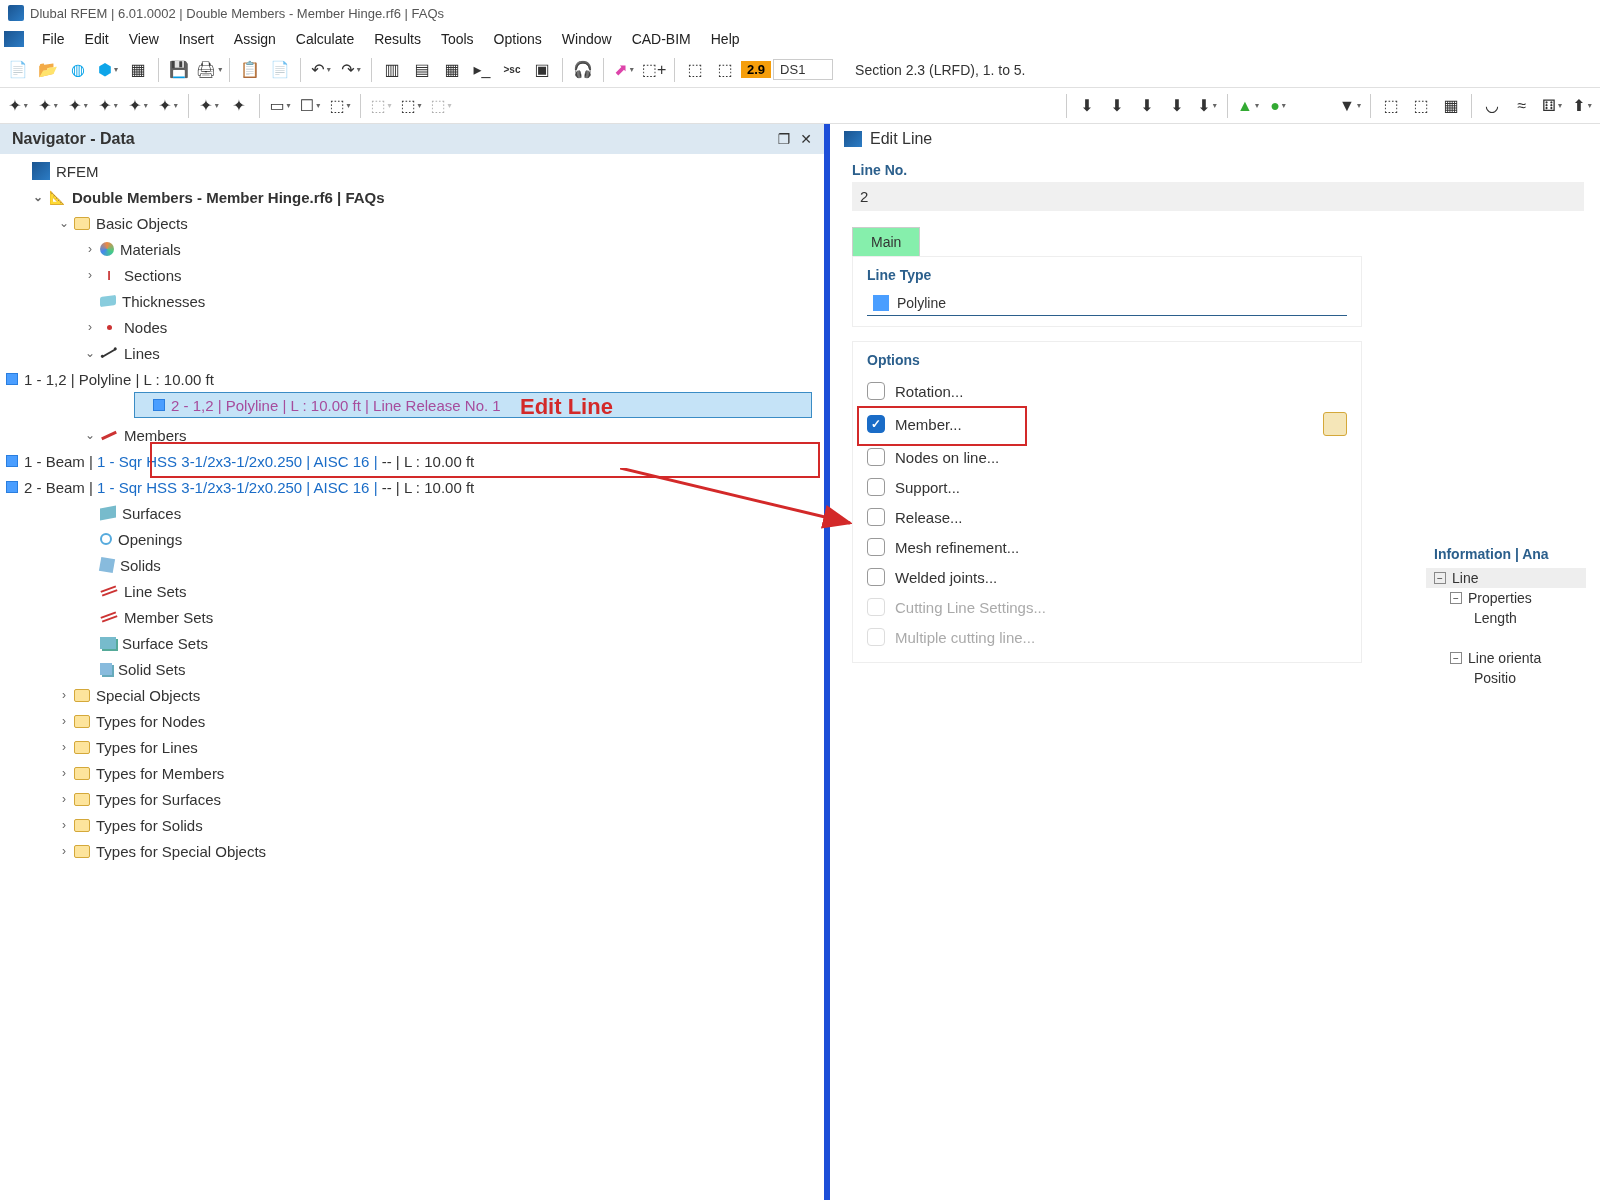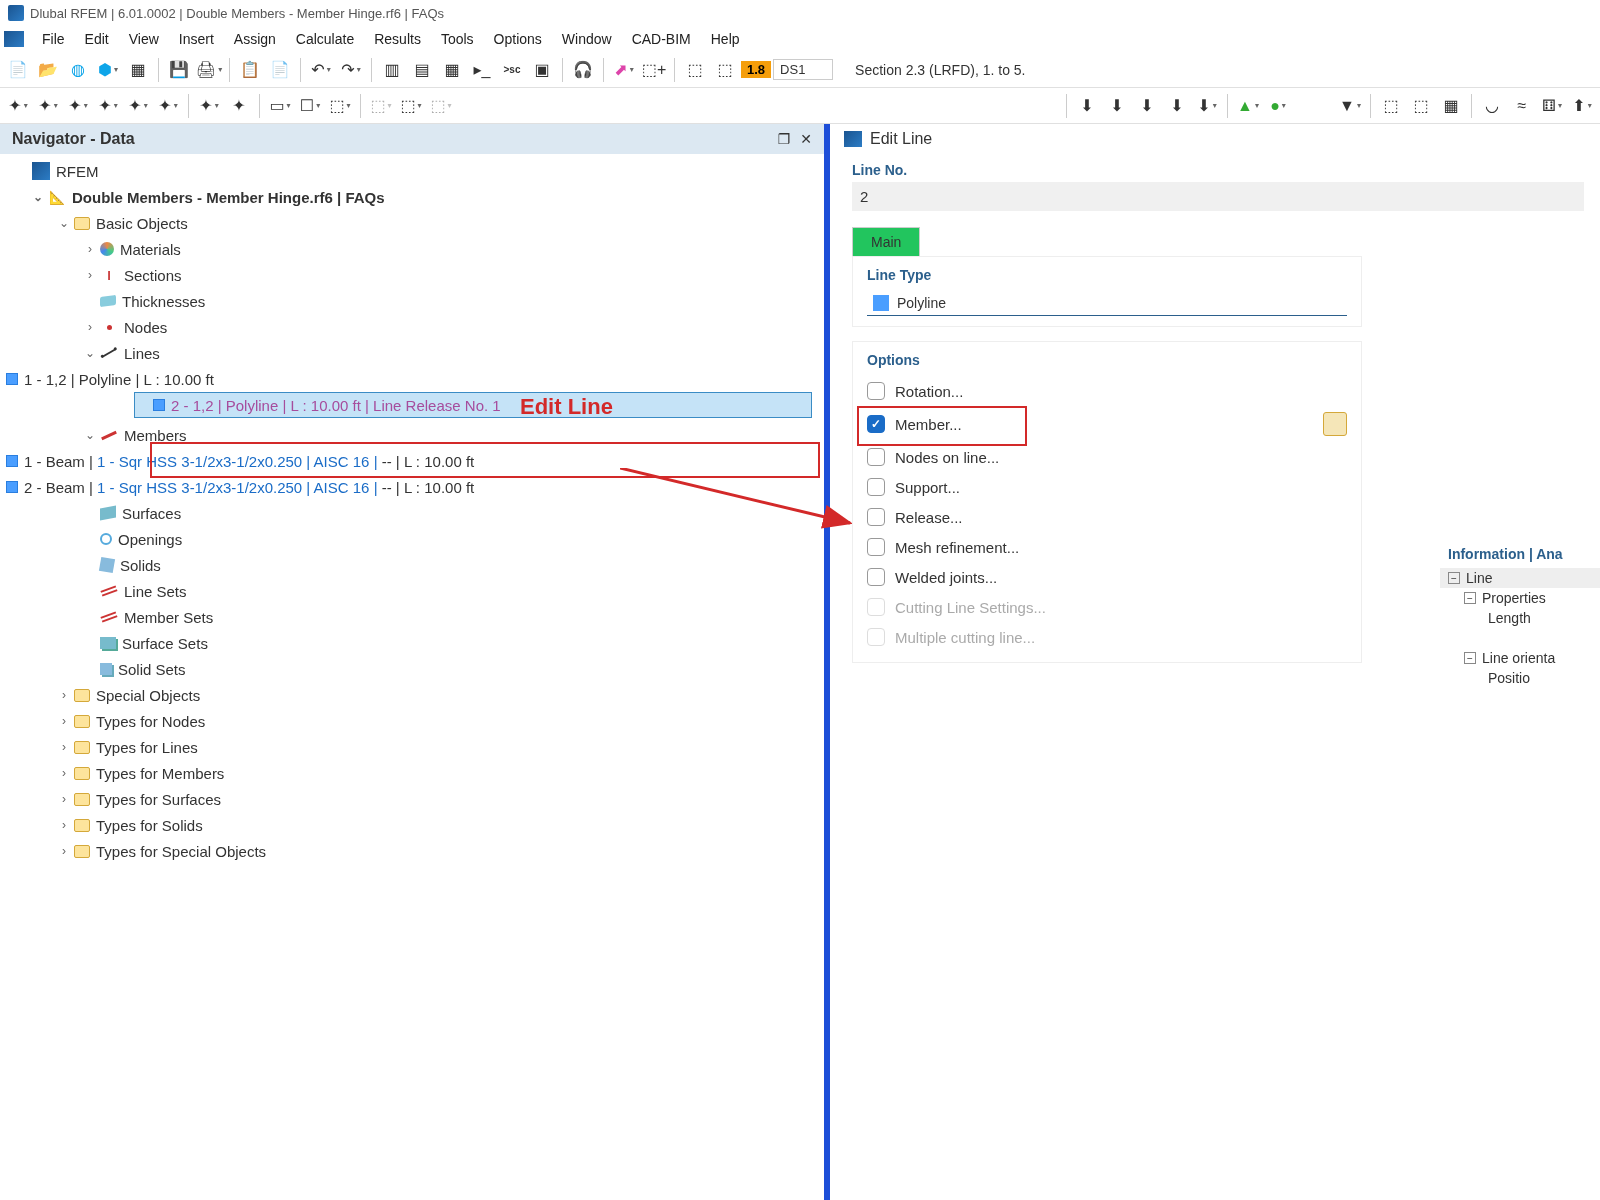--- a/index.html
+++ b/index.html
@@ -63,35 +63,35 @@
 .annotation-arrow { position: absolute; pointer-events: none; }
 
 .right-panel { flex: 1; background: #fff; display: flex; flex-direction: column; padding-left: 6px; }
 .dlg-header { display: flex; align-items: center; padding: 6px 8px; font-size: 16px; color: #333; }
 .dlg-header .dlg-icon { width: 18px; height: 16px; margin-right: 8px; background: linear-gradient(135deg,#1a5490,#2c7cc5); }
 .dlg-body { padding: 0 16px; }
 .field-label { color: #2b5f8c; font-weight: bold; font-size: 14px; margin: 8px 0 4px; }
 .field-input { width: 100%; background: #f0f0f0; border: none; padding: 6px 8px; font-size: 15px; color: #333; }
 .tabs { display: flex; margin-top: 16px; }
 .tab { padding: 6px 18px; border: 1px solid #ccc; background: #f7f7f7; font-size: 14px; border-bottom: none; }
-.tab.active { background: #22c55e; border-bottom: 1px solid #fff; }
+.tab.active { background: #86efac; border-bottom: 1px solid #fff; }
 
 .section-panel { border: 1px solid #eee; padding: 10px 14px; margin-top: -1px; }
 .section-title { color: #2b5f8c; font-weight: bold; font-size: 14px; margin-bottom: 8px; }
 .linetype-field { display: flex; align-items: flex-end; border-bottom: 1.5px solid #2b5f8c; padding: 4px 6px; }
 .linetype-field .sw { width: 16px; height: 16px; background: #4a9eff; margin-right: 8px; }
 
 .option-row { display: flex; align-items: center; padding: 6px 0; gap: 10px; font-size: 15px; }
 .option-row.disabled { color: #aaa; }
 .chk { width: 18px; height: 18px; border: 1.5px solid #999; border-radius: 4px; background: #fff; display: flex; align-items: center; justify-content: center; }
 .chk.checked { background: #1a6cc7; border-color: #1a6cc7; color: #fff; font-size: 12px; font-weight: bold; }
 .chk.disabled { border-color: #ddd; }
 .opt-action { margin-left: auto; width: 24px; height: 24px; background: #f5e6b8; border: 1px solid #d4a83a; border-radius: 3px; }
 
-.info-panel { position: absolute; right: 0; top: 540px; width: 160px; font-size: 14px; }
+.info-panel { position: absolute; right: 14px; top: 540px; width: 160px; font-size: 14px; }
 .info-title { color: #2b5f8c; font-weight: bold; padding: 6px 8px; }
 .info-row { display: flex; align-items: center; padding: 2px 8px; gap: 6px; }
 .info-row.hdr { background: #eee; }
 .box-toggle { width: 12px; height: 12px; border: 1px solid #888; display: flex; align-items: center; justify-content: center; font-size: 10px; }
 </style>
 </head>
 <body>
 
 <div class="titlebar">
   <span class="icon"></span>
@@ -137,21 +137,21 @@
   <span class="tbtn" style="font-size:10px;font-weight:bold">&gt;sc</span>
   <span class="tbtn">▣</span>
   <span class="toolbar-sep"></span>
   <span class="tbtn">🎧</span>
   <span class="toolbar-sep"></span>
   <span class="tbtn drop" style="color:#d4a">⬈</span>
   <span class="tbtn">⬚+</span>
   <span class="toolbar-sep"></span>
   <span class="tbtn">⬚</span>
   <span class="tbtn">⬚</span>
-  <span class="design-badge">1.8</span>
+  <span class="design-badge">2.9</span>
   <span class="design-field">DS1</span>
   <span style="margin-left:20px">Section 2.3 (LRFD), 1. to 5.</span>
 </div>
 
 <div class="toolbar">
   <span class="tbtn drop">✦</span>
   <span class="tbtn drop">✦</span>
   <span class="tbtn drop">✦</span>
   <span class="tbtn drop">✦</span>
   <span class="tbtn drop">✦</span>

